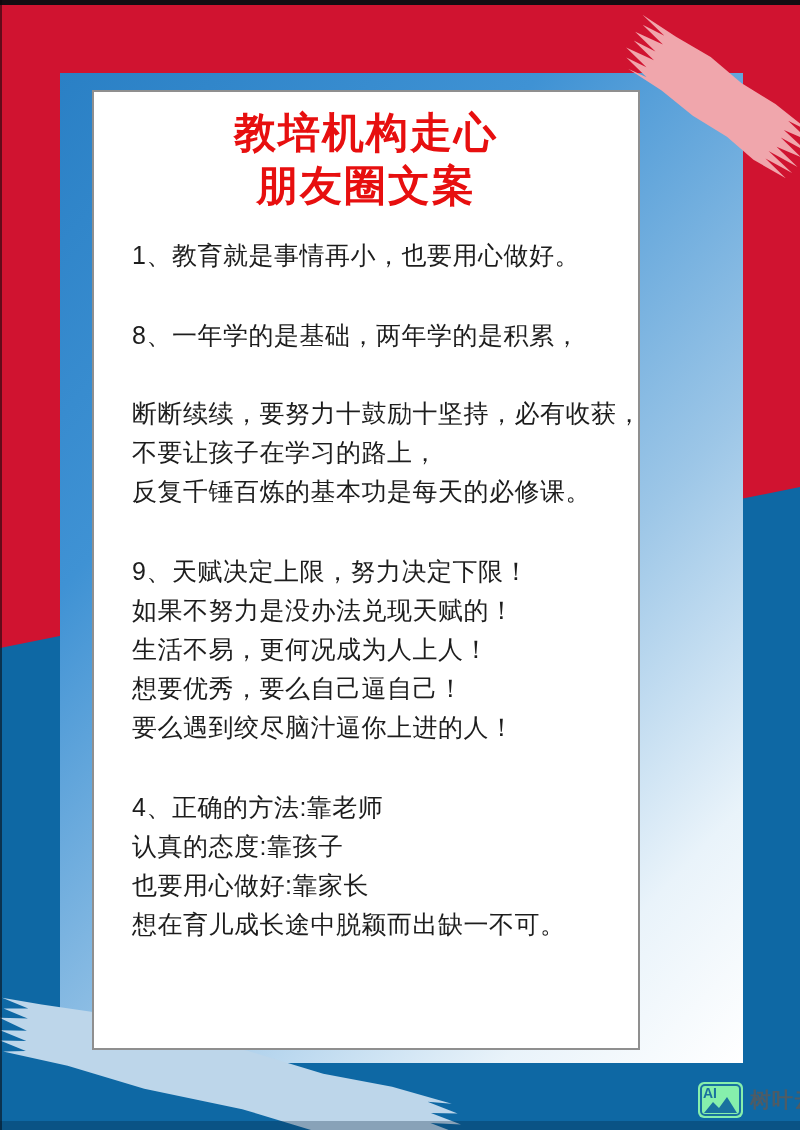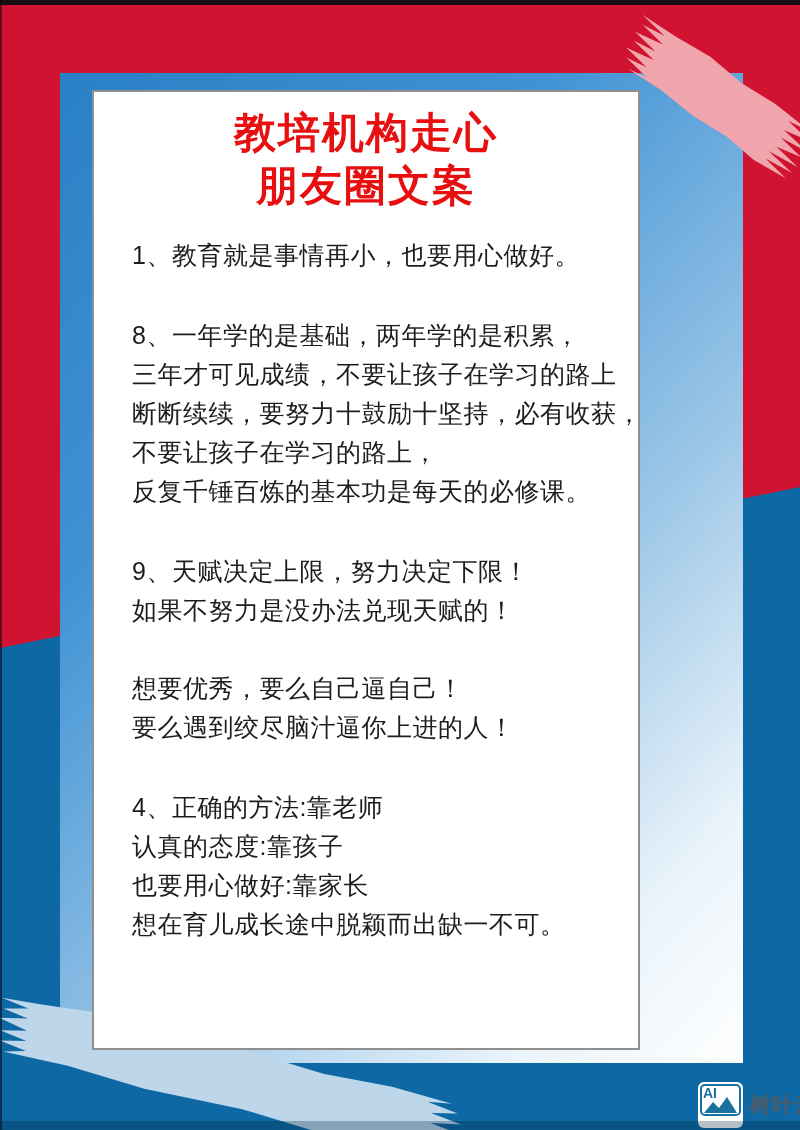--- a/index.html
+++ b/index.html
@@ -73,22 +73,22 @@
     line-height: 39px;
     letter-spacing: 0.5px;
   }
   .card-body p:last-child { margin-bottom: 0; }
   
   .watermark {
     position: absolute; left: 698px; top: 1082px;
     display: flex; align-items: center; gap: 7px;
   }
   .wm-icon {
-    width: 45px; height: 46px;
-    background: #ffffff;
+    width: 45px; height: 36px;
+    background: #86efac;
     border-radius: 6px;
     position: relative;
     display: block;
   }
   .wm-icon .ai-label {
     position: absolute; left: 5px; top: 3px;
     font-size: 14px; font-weight: bold;
     color: #19719f;
   }
   .wm-text {
@@ -132,29 +132,29 @@
     <div class="card-title">
       <div>教培机构走心</div>
       <div>朋友圈文案</div>
     </div>
     <div class="card-body">
       <p>
         <span>1、教育就是事情再小，也要用心做好。</span>
       </p>
       <p>
         <span>8、一年学的是基础，两年学的是积累，</span><br>
-        <span>三年才可见成绩，不要让孩子在学习的路上</span><br>
+        <br>
         <span>断断续续，要努力十鼓励十坚持，必有收获，</span><br>
         <span>不要让孩子在学习的路上，</span><br>
         <span>反复千锤百炼的基本功是每天的必修课。</span>
       </p>
       <p>
         <span>9、天赋决定上限，努力决定下限！</span><br>
         <span>如果不努力是没办法兑现天赋的！</span><br>
-        <br>
+        <span>生活不易，更何况成为人上人！</span><br>
         <span>想要优秀，要么自己逼自己！</span><br>
         <span>要么遇到绞尽脑汁逼你上进的人！</span>
       </p>
       <p>
         <span>4、正确的方法:靠老师</span><br>
         <span>认真的态度:靠孩子</span><br>
         <span>也要用心做好:靠家长</span><br>
         <span>想在育儿成长途中脱颖而出缺一不可。</span>
       </p>
     </div>

